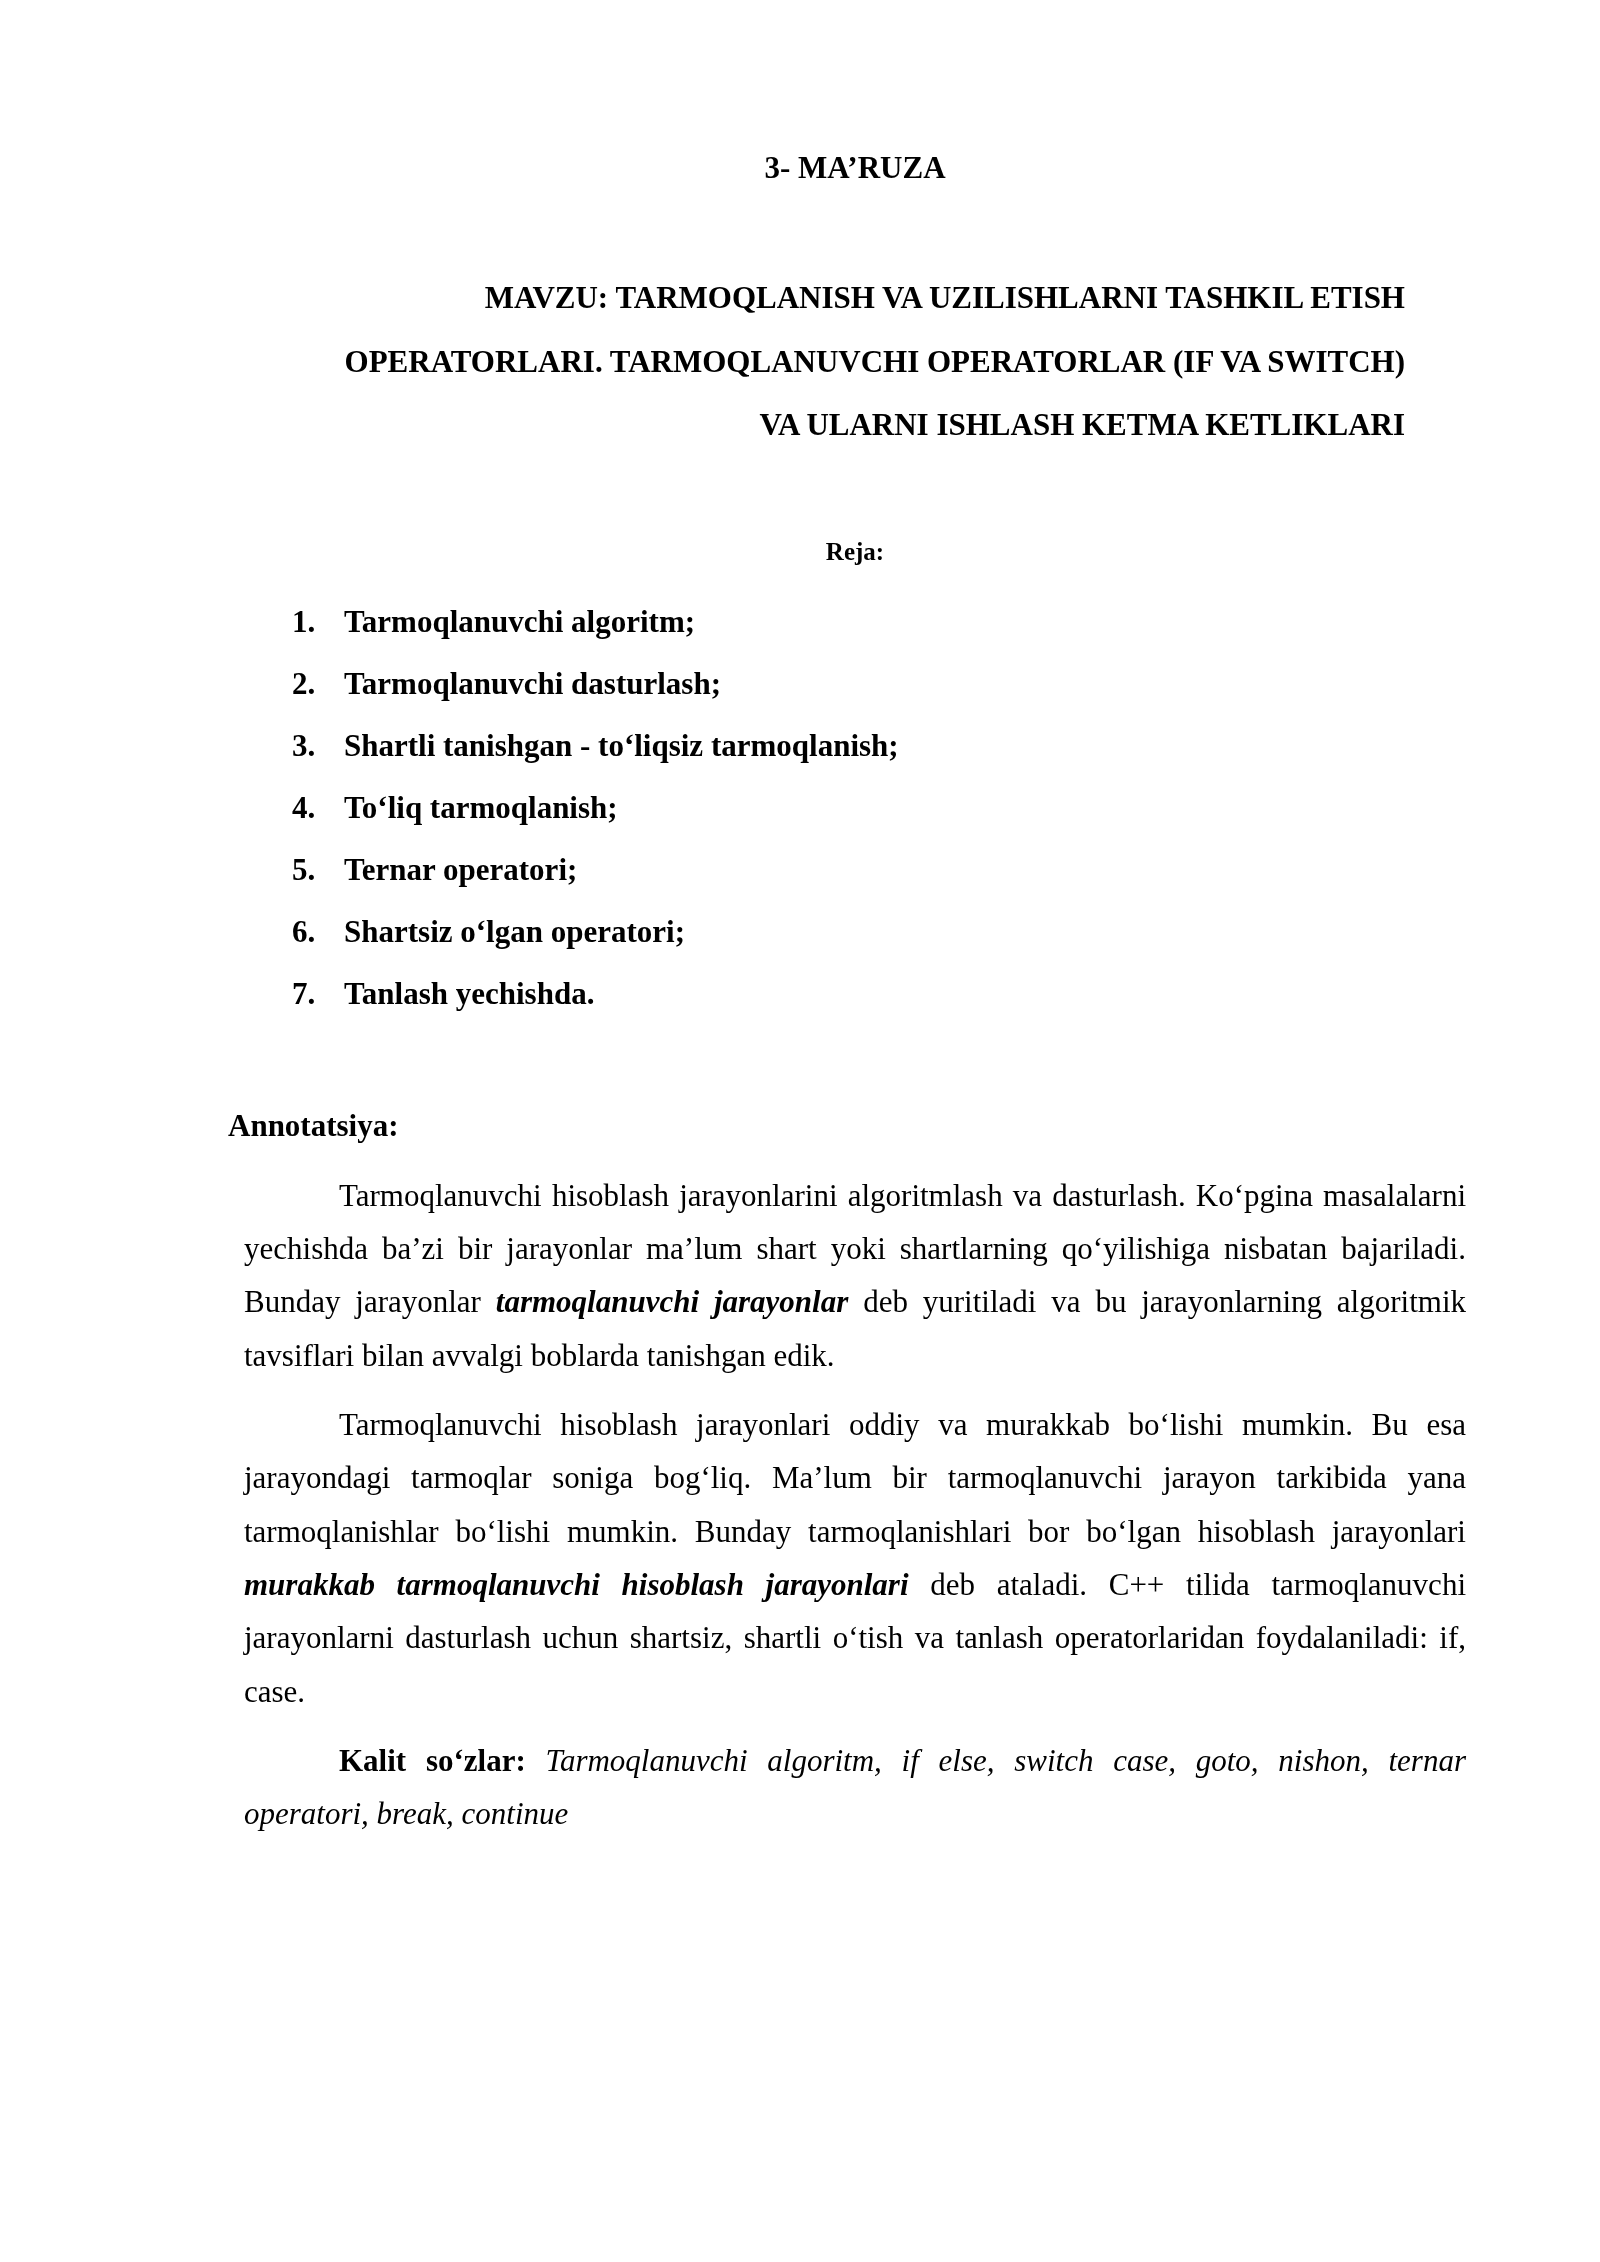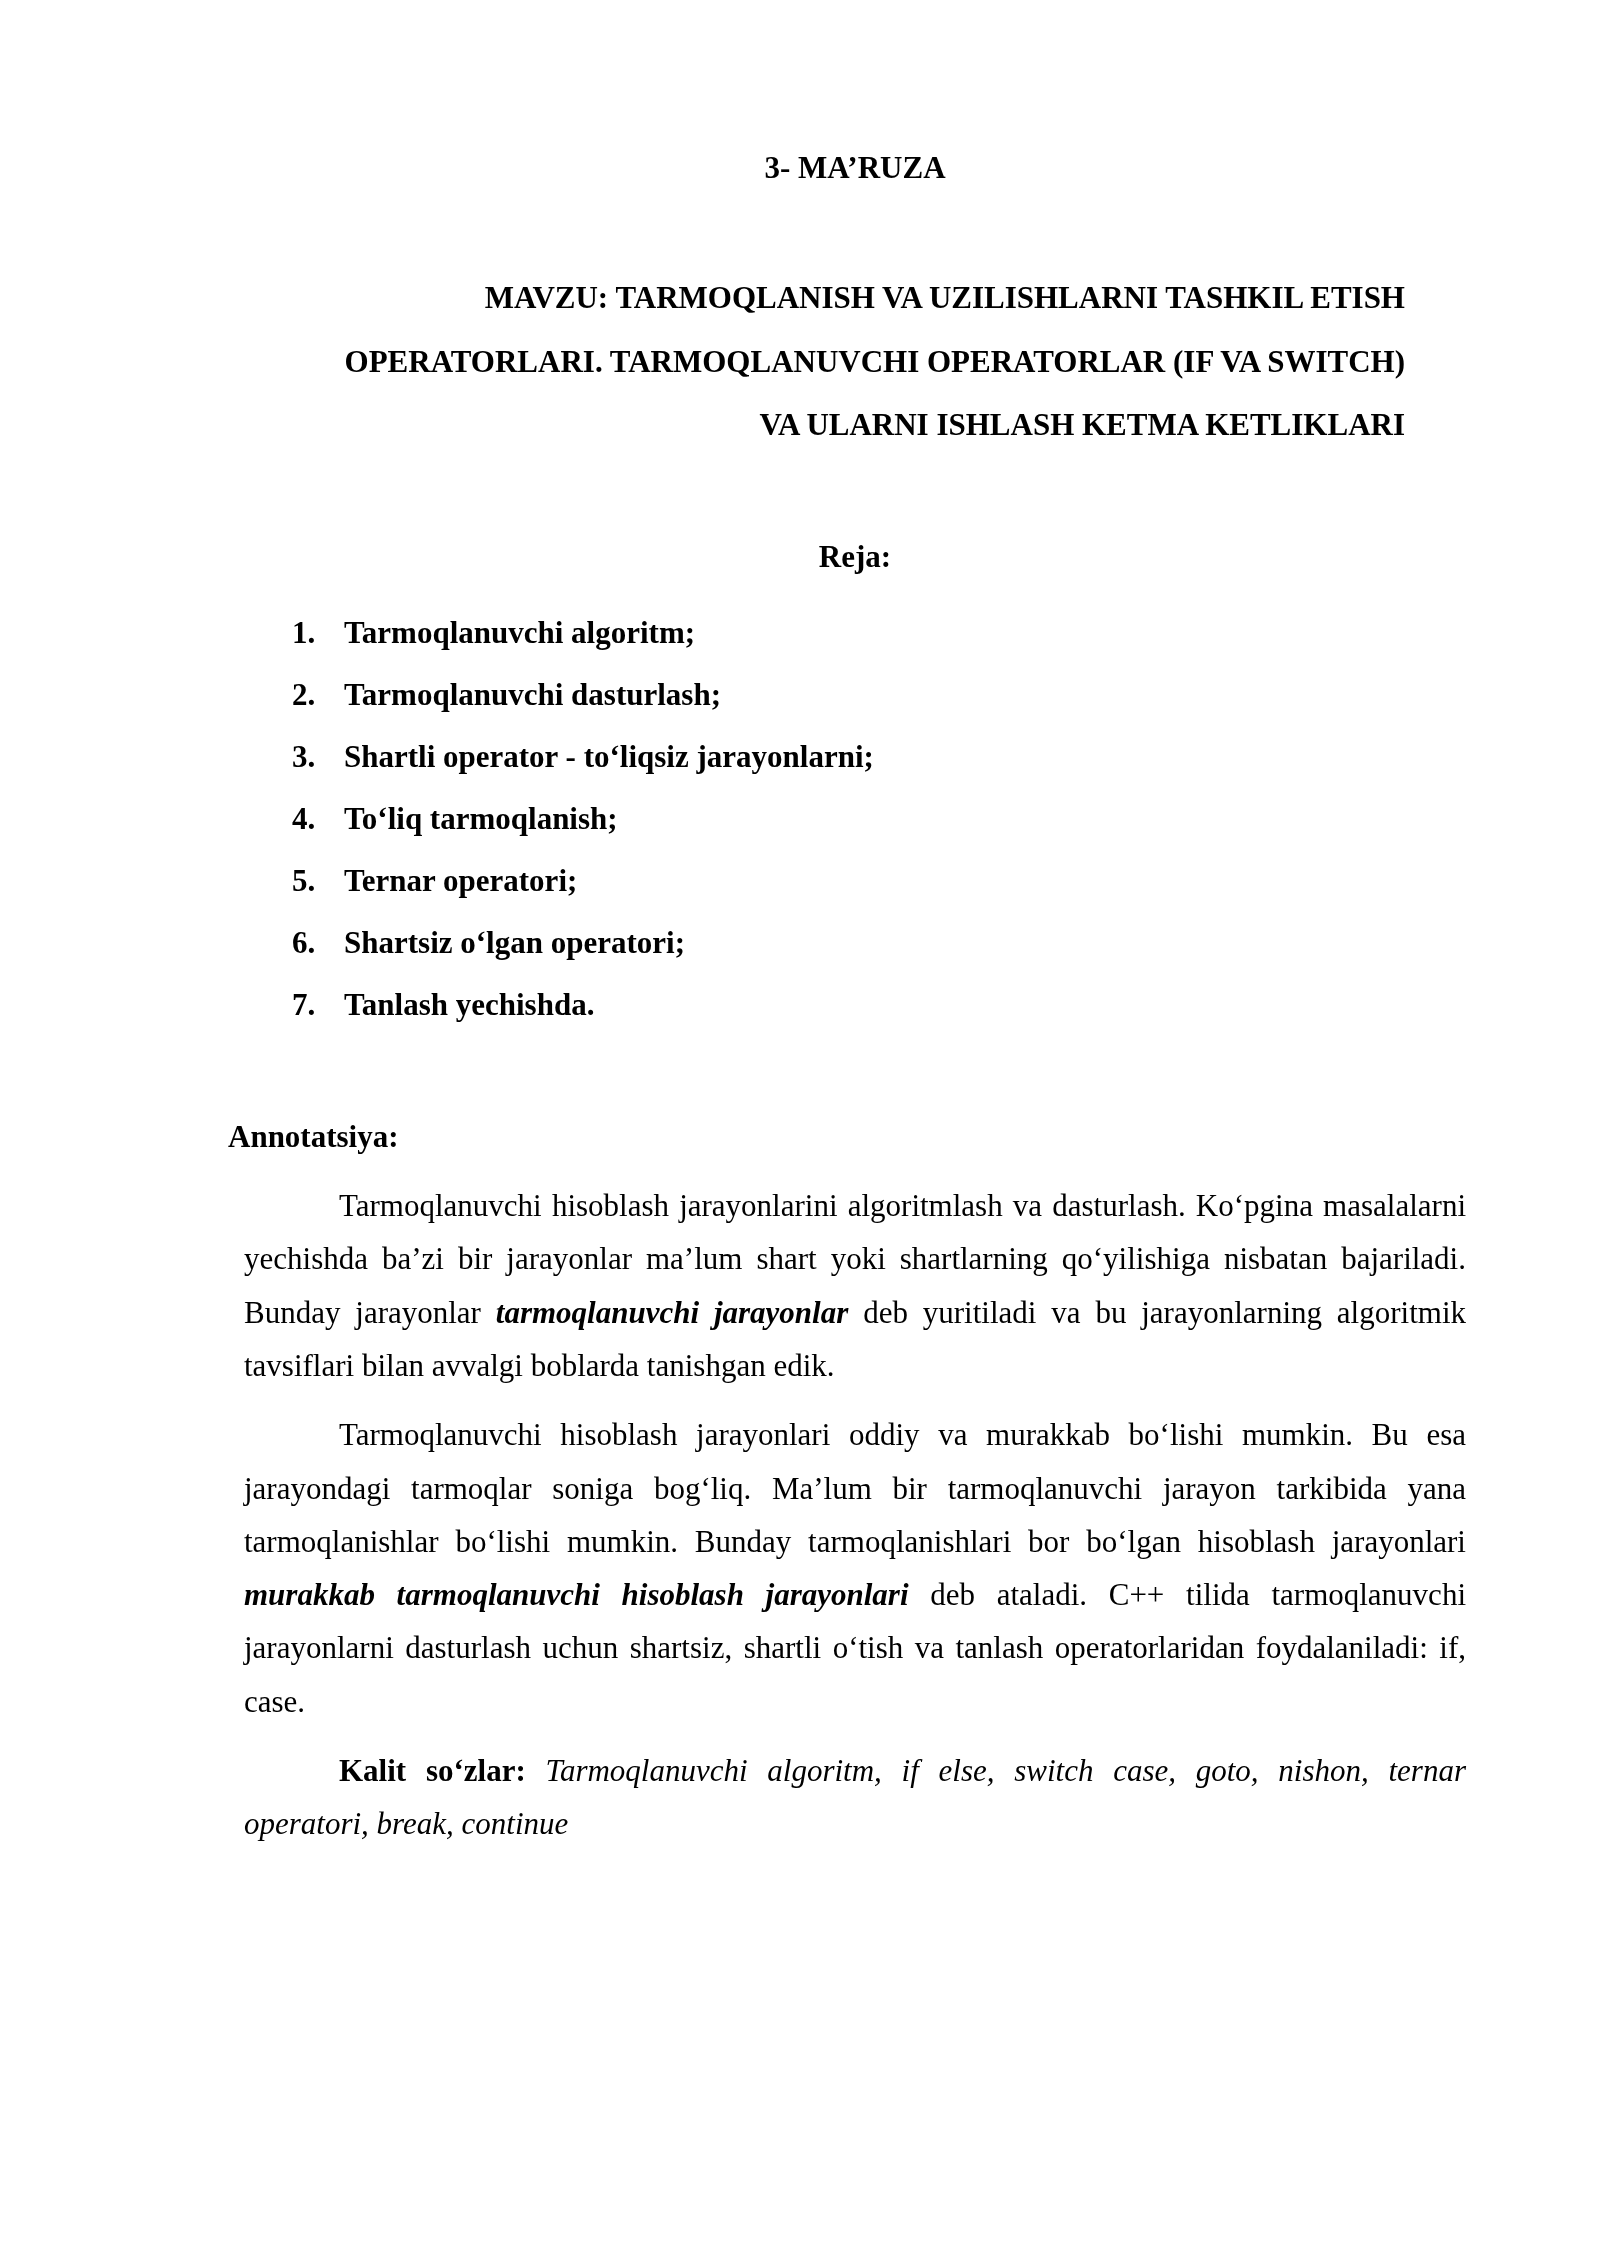--- a/index.html
+++ b/index.html
@@ -31,21 +31,21 @@
   .subject {
     margin: 0 auto 74px auto;
     max-width: 1100px;
     font-size: 31px;
     font-weight: bold;
     text-align: right;
     line-height: 2.05;
   }
   .reja-heading {
     margin: 0 0 18px 0;
-    font-size: 31px;
+    font-size: 25px;
     font-weight: bold;
     text-align: center;
     line-height: 1.7;
   }
   .plan {
     margin: 0 0 0 64px;
   }
   .plan-item {
     display: flex;
     line-height: 2.0;
@@ -95,21 +95,21 @@
     <div class="plan-item">
       <span class="num">1.</span>
       <span class="label">Tarmoqlanuvchi algoritm;</span>
     </div>
     <div class="plan-item">
       <span class="num">2.</span>
       <span class="label">Tarmoqlanuvchi dasturlash;</span>
     </div>
     <div class="plan-item">
       <span class="num">3.</span>
-      <span class="label">Shartli operator - to‘liqsiz jarayonlarni;</span>
+      <span class="label">Shartli tanishgan - to‘liqsiz tarmoqlanish;</span>
     </div>
     <div class="plan-item">
       <span class="num">4.</span>
       <span class="label">To‘liq tarmoqlanish;</span>
     </div>
     <div class="plan-item">
       <span class="num">5.</span>
       <span class="label">Ternar operatori;</span>
     </div>
     <div class="plan-item">

